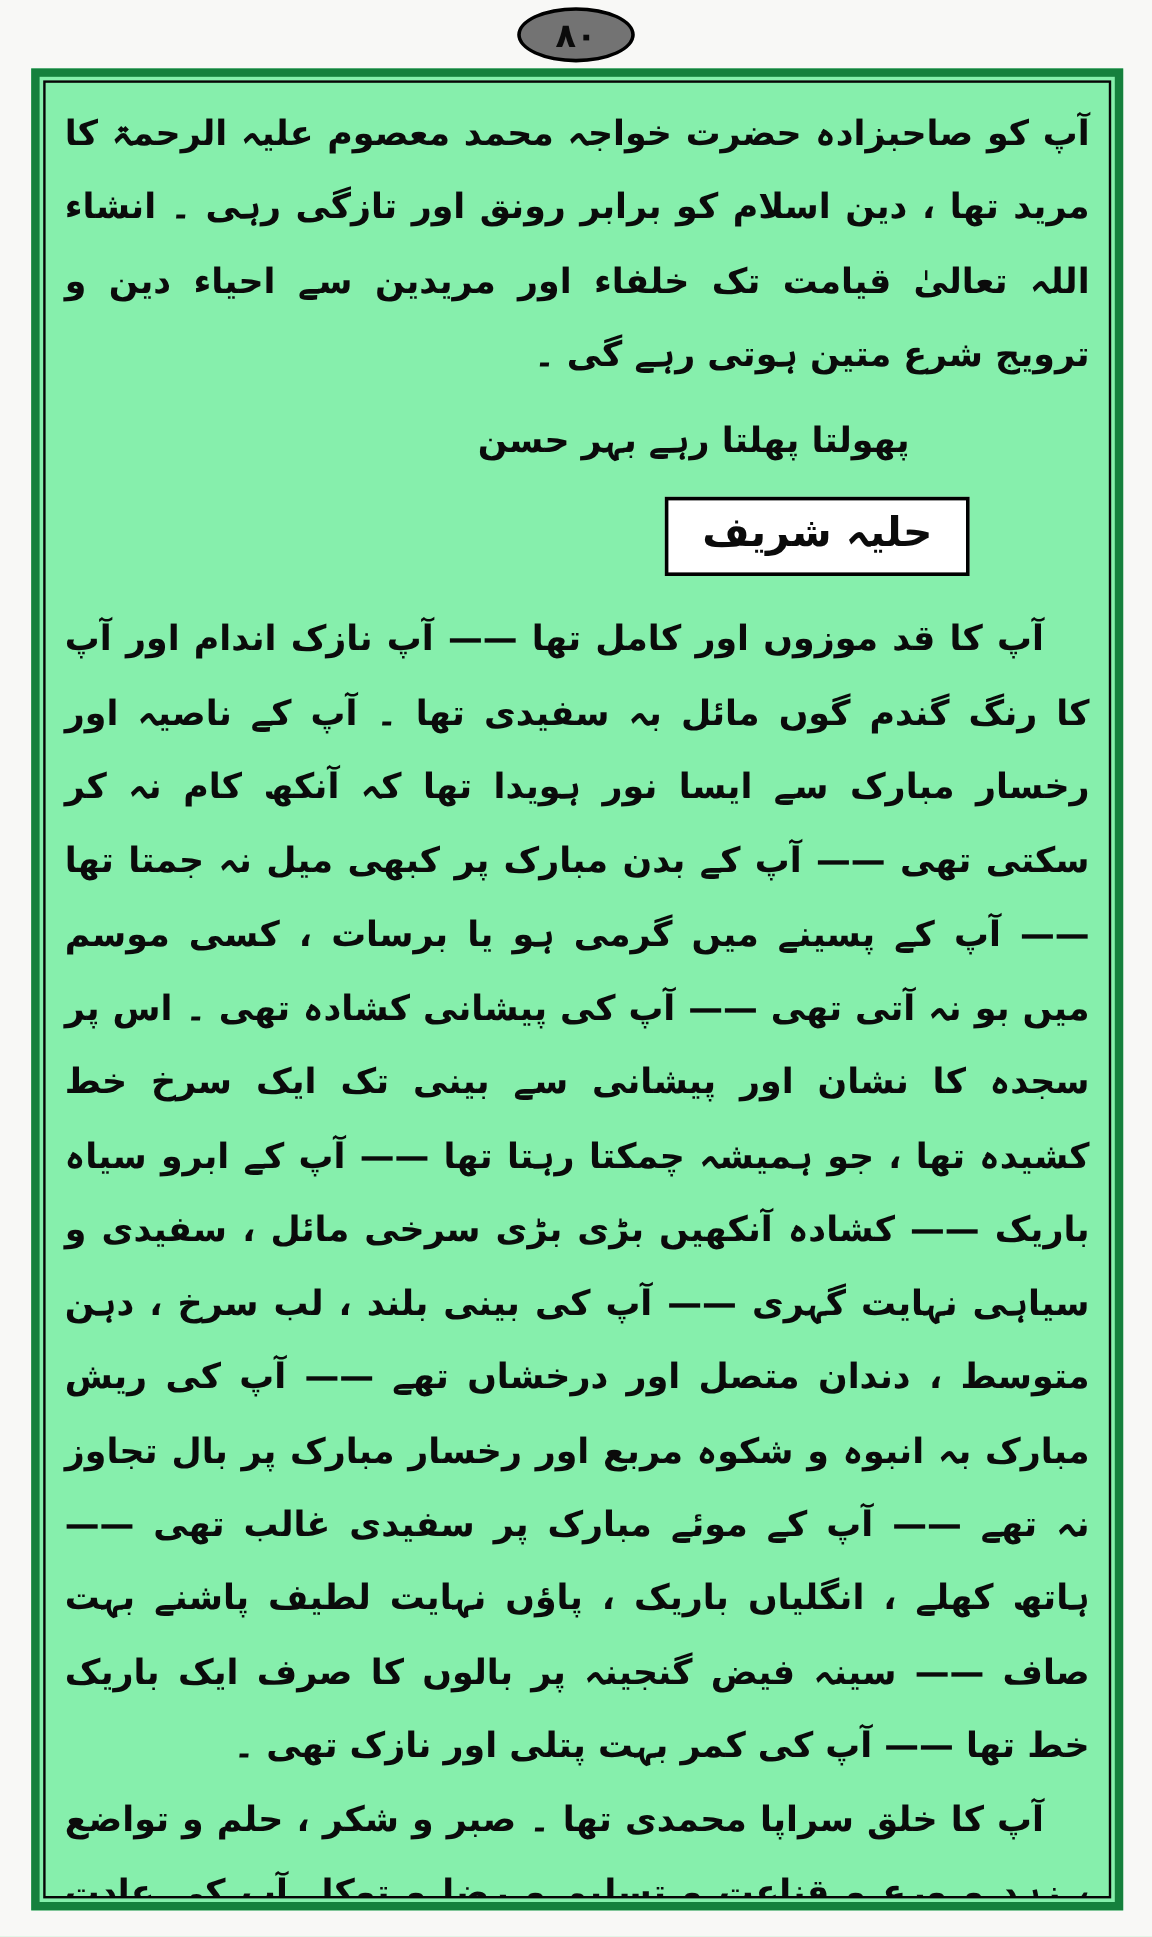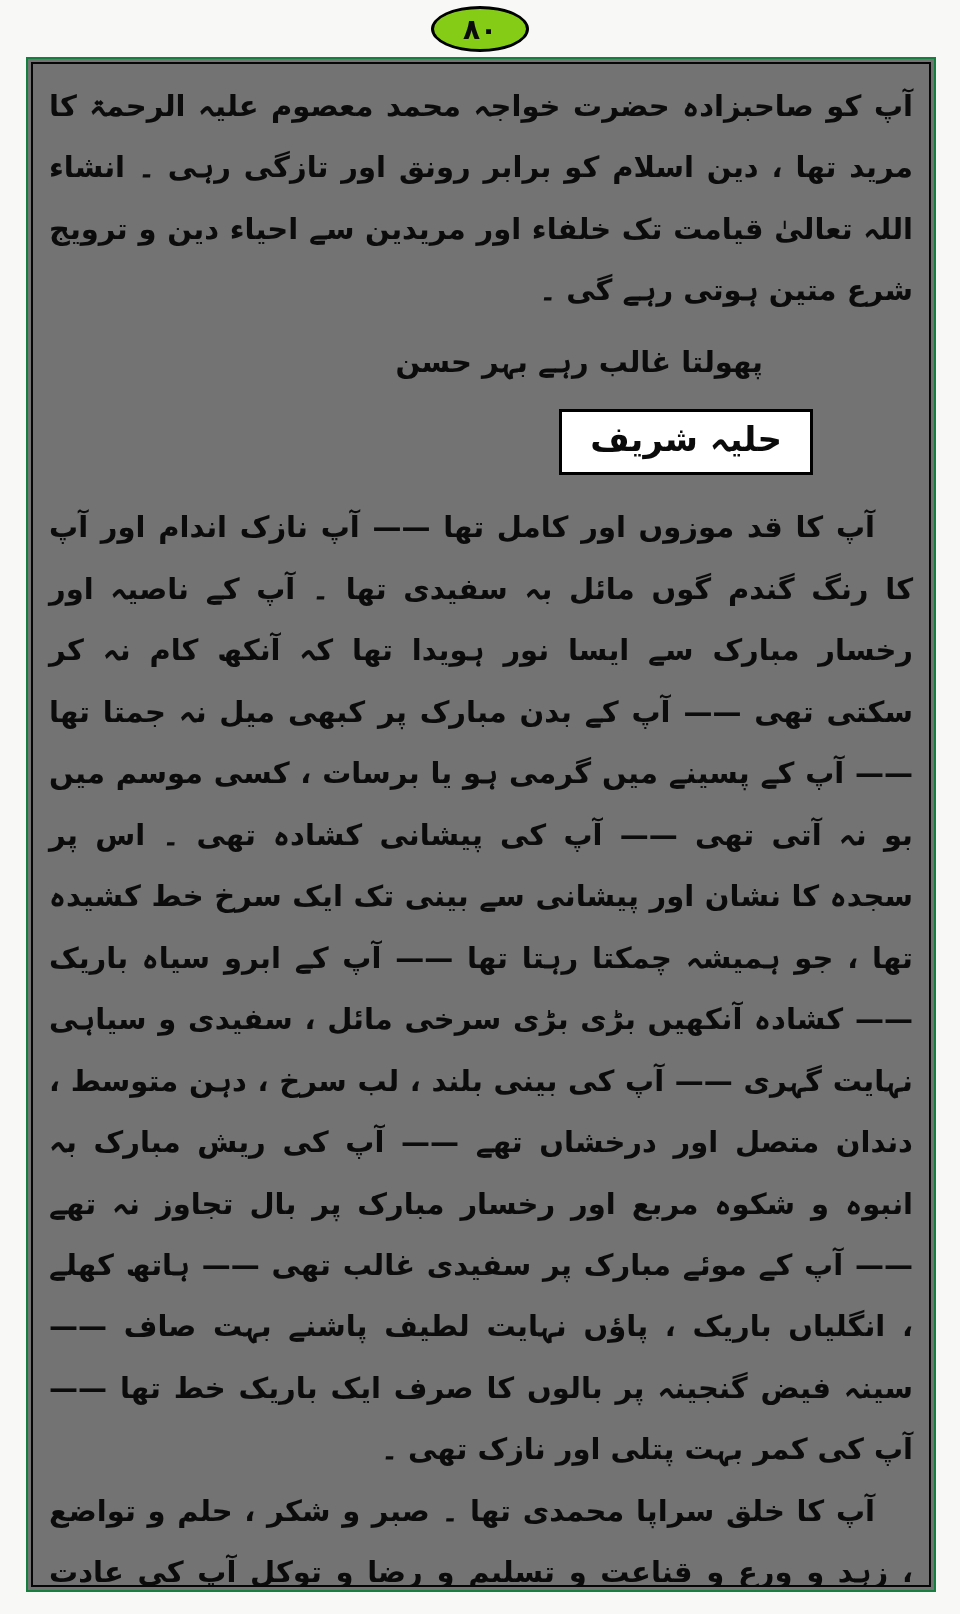--- a/index.html
+++ b/index.html
@@ -16,32 +16,32 @@
     top: 6px;
     left: 50%;
     transform: translateX(-50%);
     width: 98px;
     height: 46px;
     border: 3px solid #000;
     border-radius: 50%;
     display: flex;
     align-items: center;
     justify-content: center;
-    background: #84cc16;
+    background: #737373;
     font-size: 28px;
     font-weight: bold;
   }
   .frame-outer {
     position: absolute;
     top: 57px;
     left: 26px;
     right: 24px;
     bottom: 22px;
-    border: 2px solid #15803d;
-    background: #737373;
+    border: 7px solid #15803d;
+    background: #86efac;
   }
   .frame-inner {
     position: absolute;
     inset: 3px;
     border: 2px solid #060606;
     padding: 12px 16px 8px 16px;
     overflow: hidden;
   }
   .content {
     direction: rtl;
@@ -79,21 +79,21 @@
   <span>۸۰</span>
 </div>
 
 <div class="frame-outer">
   <div class="frame-inner">
     <div class="content">
 
       <p class="para">آپ کو صاحبزادہ حضرت خواجہ محمد معصوم علیہ الرحمۃ کا مرید تھا ، دین اسلام کو برابر رونق اور تازگی رہی ۔ انشاء اللہ تعالیٰ قیامت تک خلفاء اور مریدین سے احیاء دین و ترویج شرع متین ہوتی رہے گی ۔</p>
 
       <div class="verse">
-        <span>پھولتا غالب رہے بہر حسن</span>
+        <span>پھولتا پھلتا رہے بہر حسن</span>
       </div>
 
       <div class="heading-row">
         <div class="heading-box">
           <span>حلیہ شریف</span>
         </div>
       </div>
 
       <p class="para body-para">آپ کا قد موزوں اور کامل تھا —— آپ نازک اندام اور آپ کا رنگ گندم گوں مائل بہ سفیدی تھا ۔ آپ کے ناصیہ اور رخسار مبارک سے ایسا نور ہویدا تھا کہ آنکھ کام نہ کر سکتی تھی —— آپ کے بدن مبارک پر کبھی میل نہ جمتا تھا —— آپ کے پسینے میں گرمی ہو یا برسات ، کسی موسم میں بو نہ آتی تھی —— آپ کی پیشانی کشادہ تھی ۔ اس پر سجدہ کا نشان اور پیشانی سے بینی تک ایک سرخ خط کشیدہ تھا ، جو ہمیشہ چمکتا رہتا تھا —— آپ کے ابرو سیاہ باریک —— کشادہ آنکھیں بڑی بڑی سرخی مائل ، سفیدی و سیاہی نہایت گہری —— آپ کی بینی بلند ، لب سرخ ، دہن متوسط ، دندان متصل اور درخشاں تھے —— آپ کی ریش مبارک بہ انبوہ و شکوہ مربع اور رخسار مبارک پر بال تجاوز نہ تھے —— آپ کے موئے مبارک پر سفیدی غالب تھی —— ہاتھ کھلے ، انگلیاں باریک ، پاؤں نہایت لطیف پاشنے بہت صاف —— سینہ فیض گنجینہ پر بالوں کا صرف ایک باریک خط تھا —— آپ کی کمر بہت پتلی اور نازک تھی ۔</p>
 

